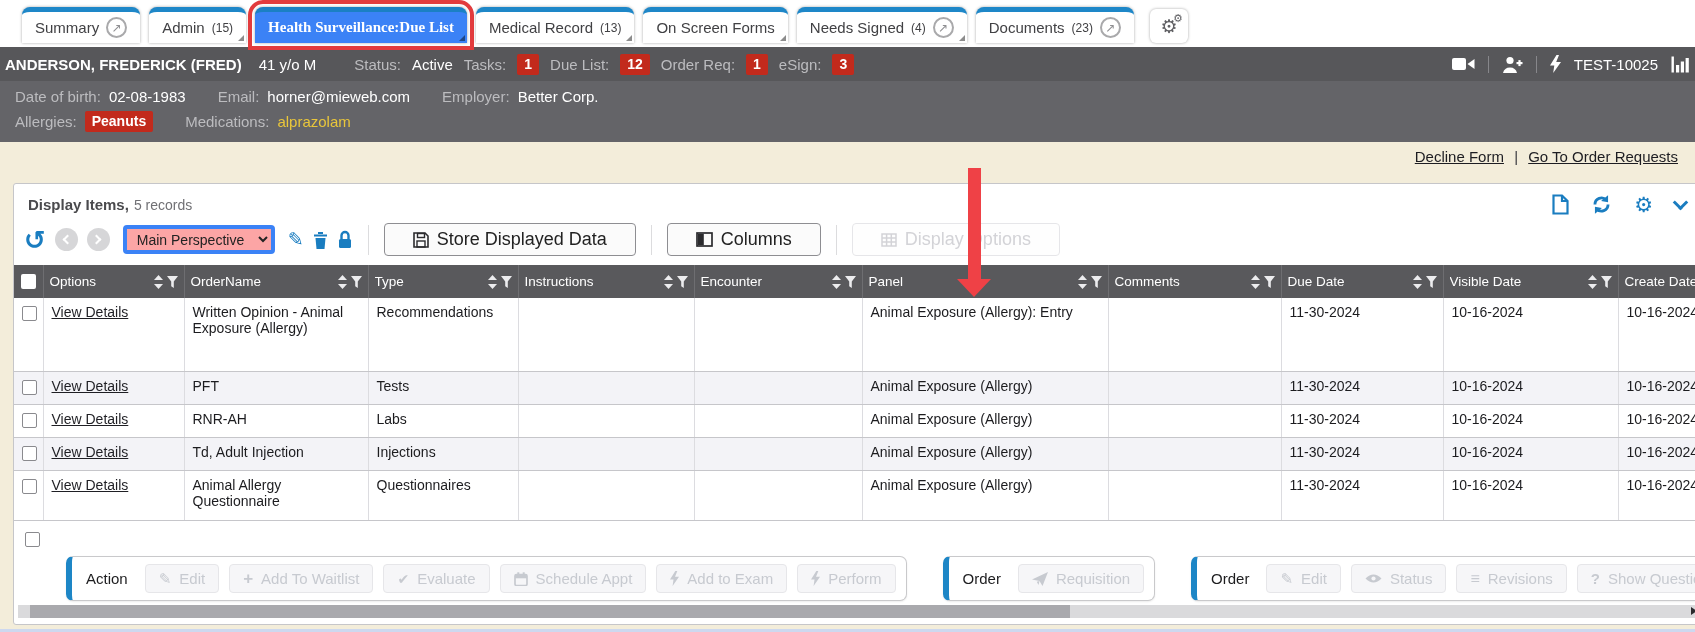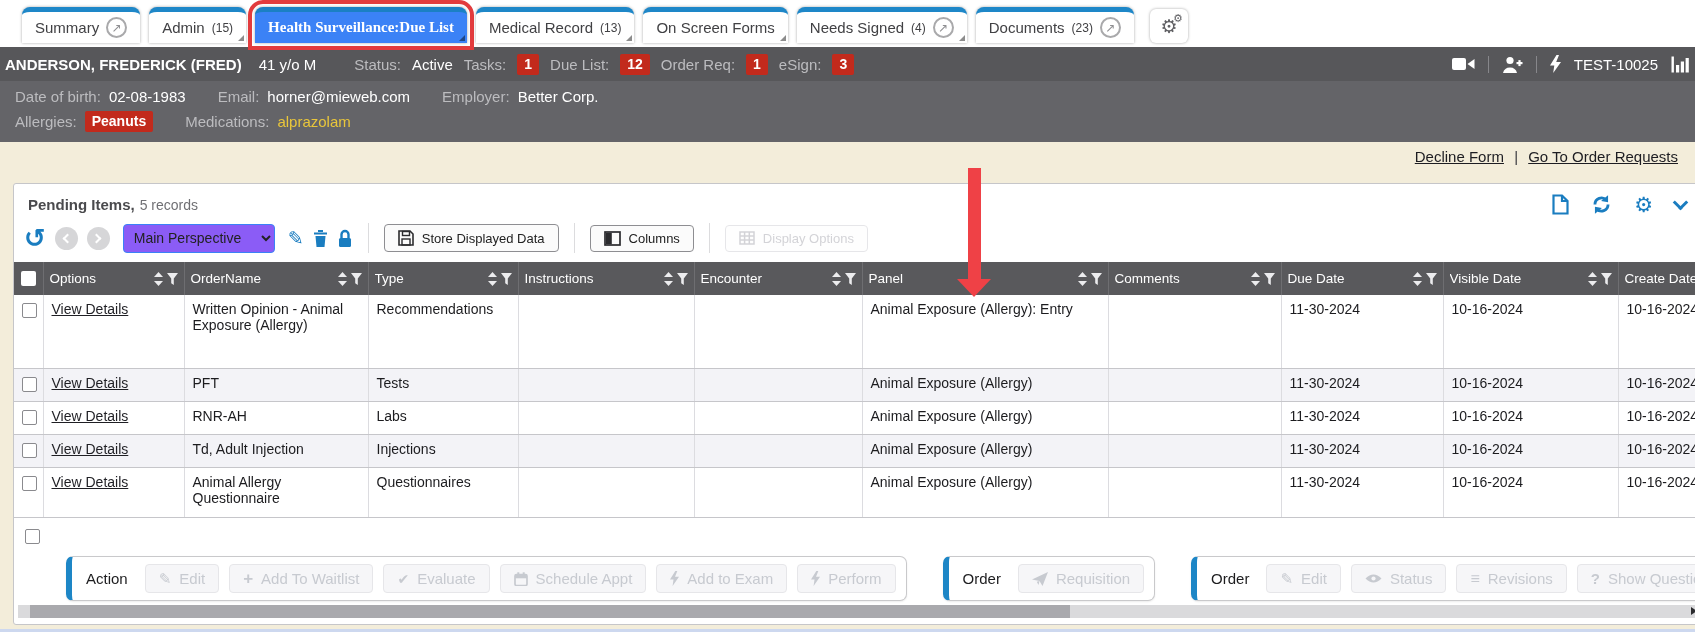--- a/index.html
+++ b/index.html
@@ -65,28 +65,28 @@
 
   .ptools { display:flex; align-items:center; gap:9px; padding:2px 10px 9px; }
   .undo { font-size:26px; color:#1a7dc0; font-weight:bold; line-height:22px;
     cursor:pointer; }
   .navcirc { width:23px; height:23px; border-radius:50%; background:#d6d6d8;
     display:flex; align-items:center; justify-content:center; cursor:pointer; }
   .navcirc i { width:7px; height:7px; border-left:2.5px solid #fff;
     border-bottom:2.5px solid #fff; display:block; }
   .navcirc .left  { transform:rotate(45deg); margin-left:3px; }
   .navcirc .right { transform:rotate(-135deg); margin-right:3px; }
-  select.persp { height:29px; font-size:14px; color:#222; border:1px solid #3b82f6;
-    border-radius:4px; background:#8b5cf6; padding:0 6px; margin:0 4px; width:152px;
+  select.persp { height:29px; font-size:14px; color:#222; border:4px solid #3b82f6;
+    border-radius:4px; background:#fca5a5; padding:0 6px; margin:0 4px; width:152px;
     font-family:inherit; }
   .ticon { color:#1a7dc0; font-size:19px; cursor:pointer; display:flex;
     align-items:center; }
   .tsep { width:1px; height:30px; background:#dcdcde; margin:0 6px; }
   .tbtn { display:flex; gap:8px; align-items:center; border:1px solid #8e8e92;
-    background:#fbfbfb; border-radius:4px; padding:5px 13px; font-size:13px;
+    background:#fbfbfb; border-radius:4px; padding:5px 28px; font-size:18px;
     color:#222; cursor:pointer; white-space:nowrap; font-family:inherit; }
   .tbtn.disabled { border-color:#e6e6e9; color:#d3d3d7; background:#fefefe;
     cursor:default; }
 
   
   table.grid { border-collapse:collapse; table-layout:fixed; width:1762px;
     font-size:14px; }
   .grid thead th { background:#59595c; color:#fff; font-weight:normal;
     text-align:left; padding:0 6px; height:33px; border-right:1px solid #6e6e71;
     font-size:13.5px; }
@@ -258,21 +258,21 @@
 
   <div class="links">
     <a>Decline Form</a>
     <span class="sep">|</span>
     <a>Go To Order Requests</a>
   </div>
 
   <div class="panel">
 
     <div class="phead">
-      <span class="ptitle">Pending Items,</span>
+      <span class="ptitle">Display Items,</span>
       <span class="precords">5 records</span>
       <span class="phead-icons">
         <span class="blueico">
           <svg width="17" height="21" viewBox="0 0 17 21">
               <path d="M1.5 1.5 H10 L15.5 7 V19.5 H1.5 Z" fill="none" stroke="#1a7dc0" stroke-width="2.2"></path>
               <path d="M10 1.5 V7 H15.5" fill="none" stroke="#1a7dc0" stroke-width="2.2"></path>
             </svg>
         </span>
         <span class="blueico">
           <svg width="21" height="21" viewBox="0 0 24 24">

